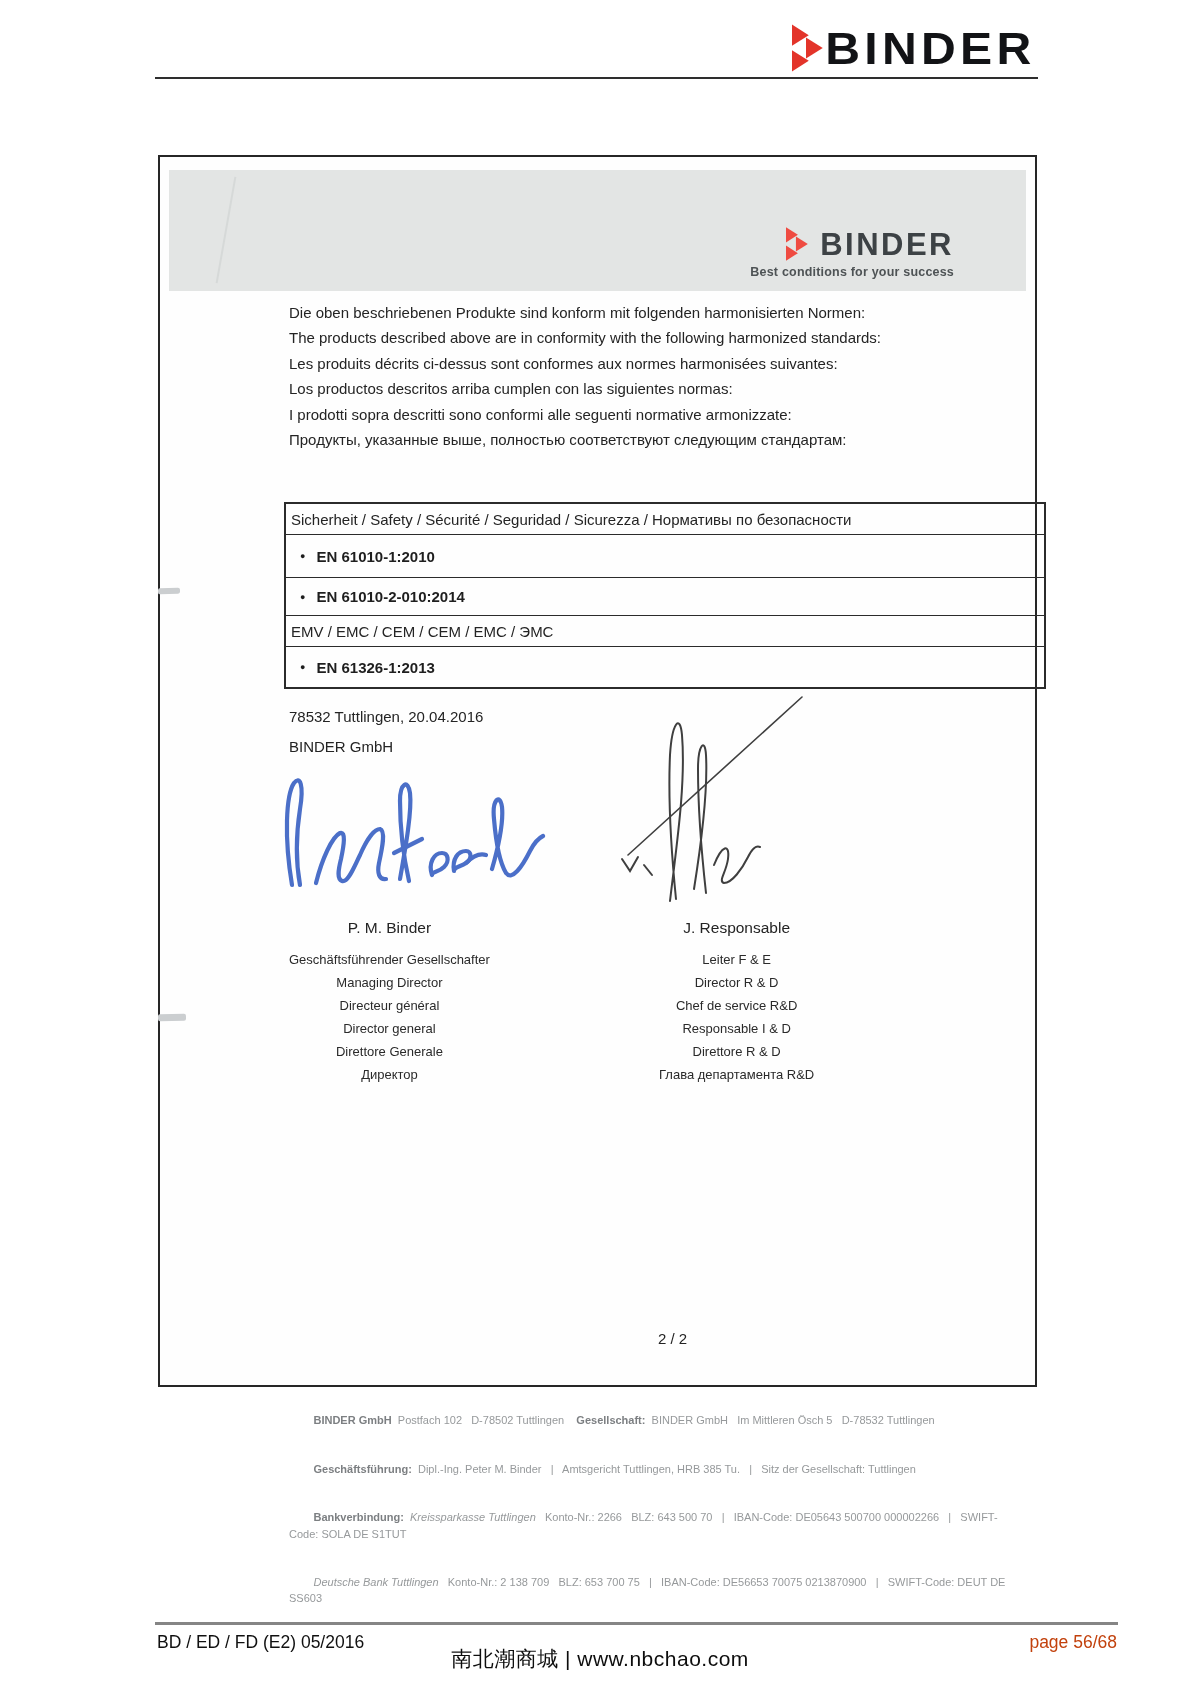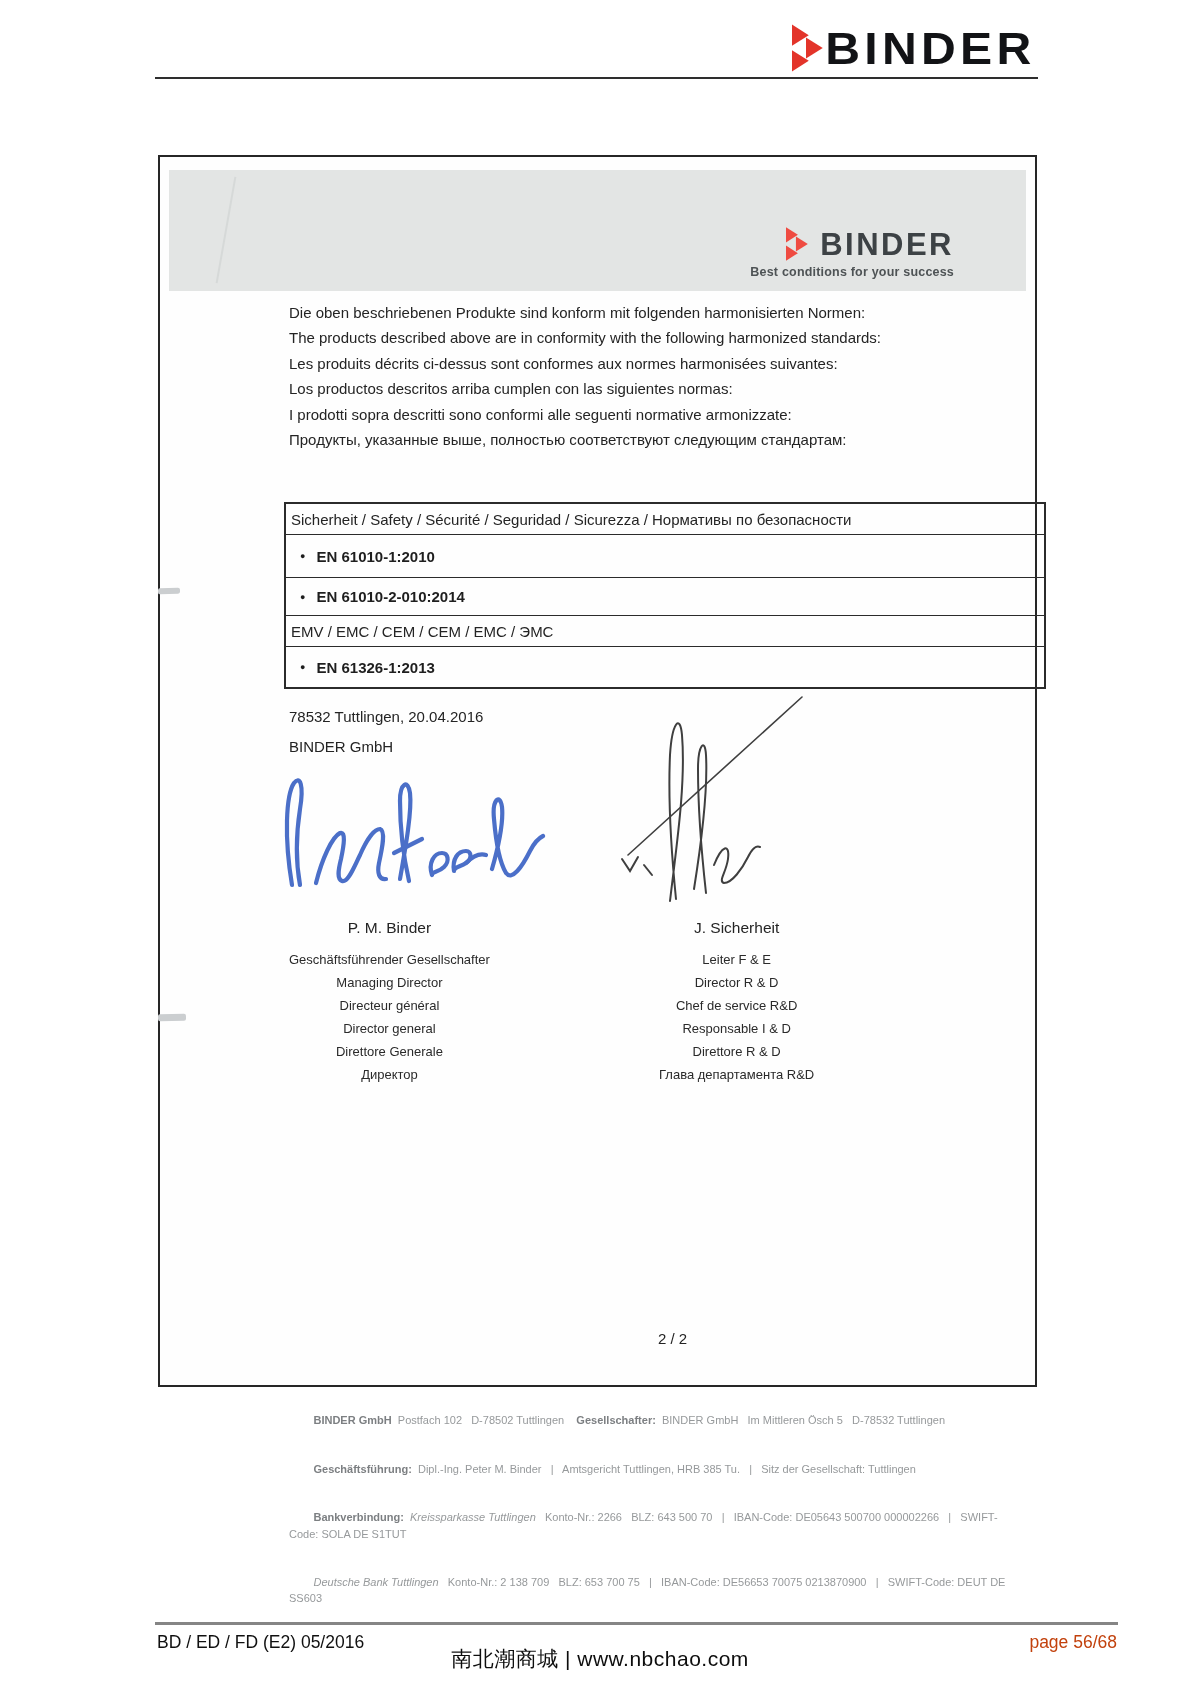--- a/index.html
+++ b/index.html
@@ -159,34 +159,34 @@
       <div class="name">P. M. Binder</div>
       <div class="title">Geschäftsführender Gesellschafter</div>
       <div class="title">Managing Director</div>
       <div class="title">Directeur général</div>
       <div class="title">Director general</div>
       <div class="title">Direttore Generale</div>
       <div class="title">Директор</div>
     </div>
 
     <div class="signer right">
-      <div class="name">J. Sicherheit</div>
+      <div class="name">J. Responsable</div>
       <div class="title">Leiter F &amp; E</div>
       <div class="title">Director R &amp; D</div>
       <div class="title">Chef de service R&amp;D</div>
       <div class="title">Responsable I &amp; D</div>
       <div class="title">Direttore R &amp; D</div>
       <div class="title">Глава департамента R&amp;D</div>
     </div>
 
     <div class="pageind">2 / 2</div>
 
     <div class="scan-footer">
       <div class="fl">
-        <span class="lbl">BINDER GmbH</span><span>  Postfach 102   D-78502 Tuttlingen    </span><span class="lbl">Gesellschafter:</span><span>  BINDER GmbH   Im Mittleren Ösch 5   D-78532 Tuttlingen</span>
+        <span class="lbl">BINDER GmbH</span><span>  Postfach 102   D-78502 Tuttlingen    </span><span class="lbl">Gesellschaft:</span><span>  BINDER GmbH   Im Mittleren Ösch 5   D-78532 Tuttlingen</span>
       </div>
       <div class="fl">
         <span class="lbl">Geschäftsführung:</span><span>  Dipl.-Ing. Peter M. Binder   |   Amtsgericht Tuttlingen, HRB 385 Tu.   |   Sitz der Gesellschaft: Tuttlingen</span>
       </div>
       <div class="fl">
         <span class="lbl">Bankverbindung:</span><span class="bank">  Kreissparkasse Tuttlingen</span><span>   Konto-Nr.: 2266   BLZ: 643 500 70   |   IBAN-Code: DE05643 500700 000002266   |   SWIFT-Code: SOLA DE S1TUT</span>
       </div>
       <div class="fl">
         <span class="bank">Deutsche Bank Tuttlingen</span><span>   Konto-Nr.: 2 138 709   BLZ: 653 700 75   |   IBAN-Code: DE56653 70075 0213870900   |   SWIFT-Code: DEUT DE SS603</span>
       </div>

